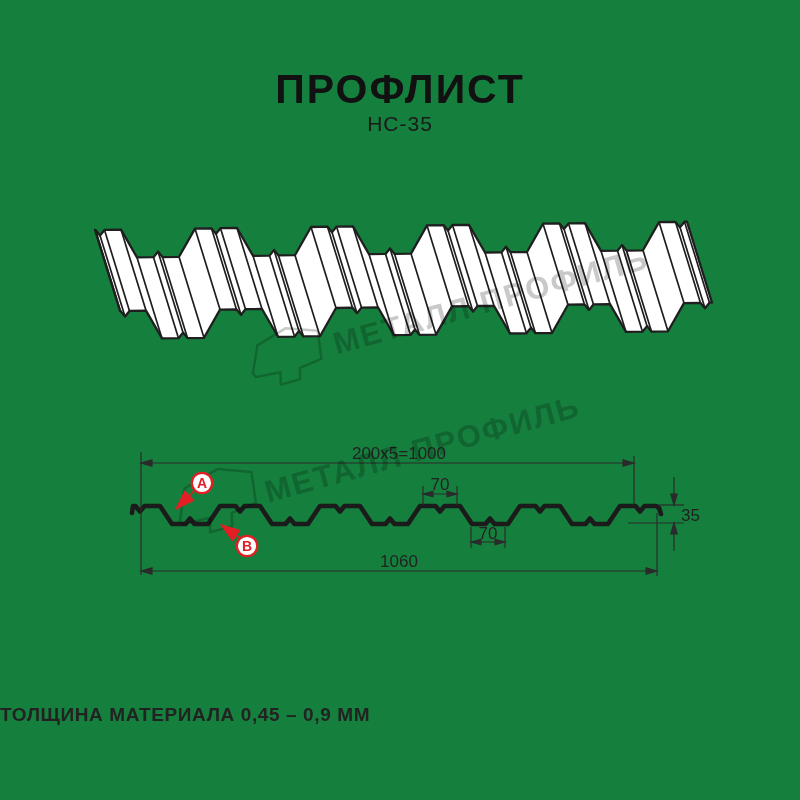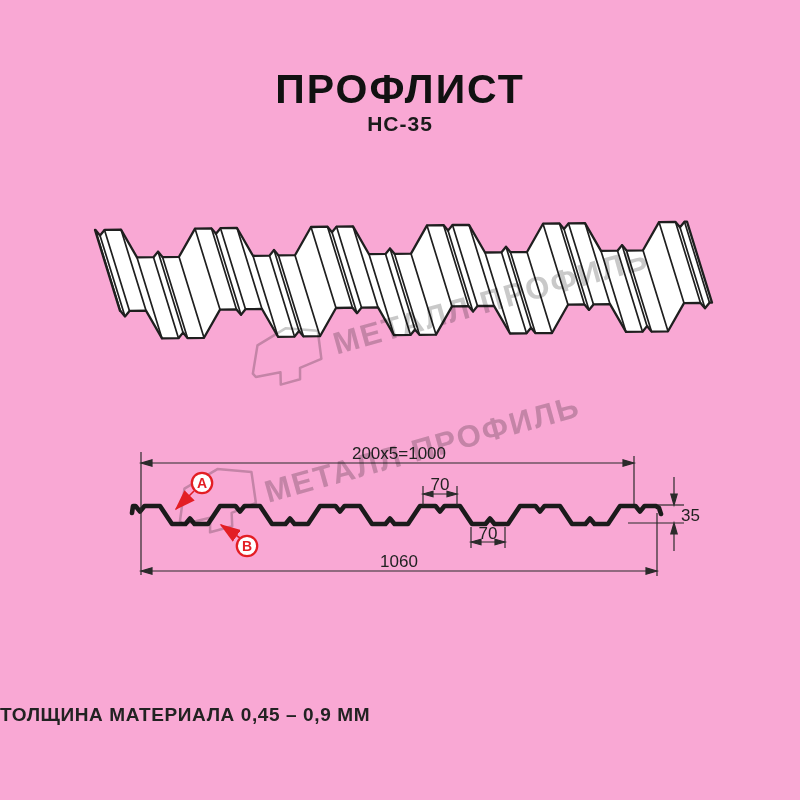--- a/index.html
+++ b/index.html
@@ -1,26 +1,26 @@
 <!DOCTYPE html>
 <html><head>
 <meta charset="utf-8">
 <style>
   html,body{margin:0;padding:0;background:#fff;}
   .page{
-    position:relative;width:800px;height:800px;background:#f9a8d4;overflow:hidden;
+    position:relative;width:800px;height:800px;background:#15803d;overflow:hidden;
     font-family:"Liberation Sans",sans-serif;
   }
   .title{
     position:absolute;top:66px;left:0;width:800px;text-align:center;
     font-size:41px;font-weight:700;letter-spacing:2px;color:#111;
   }
   .subtitle{
     position:absolute;top:112px;left:0;width:800px;text-align:center;
-    font-size:21px;font-weight:700;letter-spacing:1px;color:#1a1a1a;
+    font-size:21px;font-weight:400;letter-spacing:1px;color:#1a1a1a;
   }
   .thickness{
     position:absolute;top:704px;left:0;width:800px;text-align:left;
     font-size:19px;font-weight:700;letter-spacing:0.6px;color:#222;
   }
   svg.overlay{position:absolute;left:0;top:0;}
   .dimtxt{font-family:"Liberation Sans",sans-serif;font-size:17px;fill:#222;}
   .redtxt{font-family:"Liberation Sans",sans-serif;font-size:14px;font-weight:700;fill:#e31e24;}
   .wm{mix-blend-mode:multiply;}
   .wmtxt{font-family:"Liberation Sans",sans-serif;font-size:31px;font-weight:700;letter-spacing:2px;fill:#c9c9c9;}

